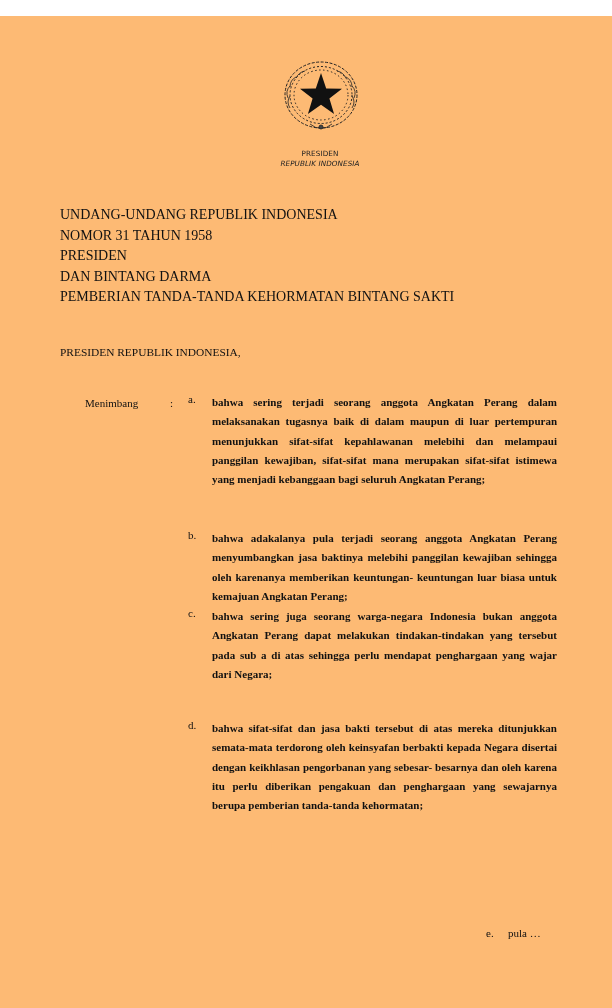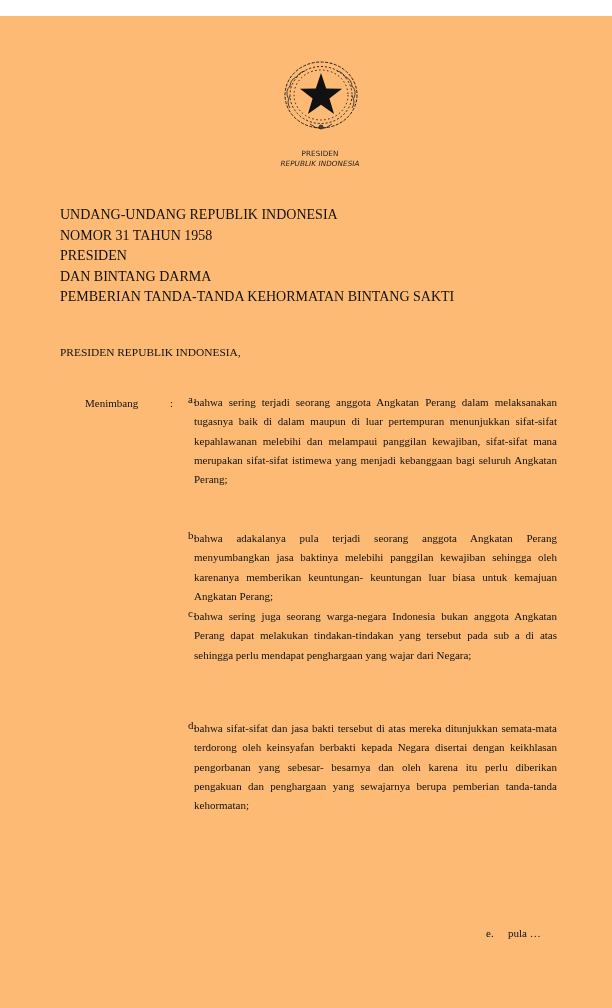--- a/index.html
+++ b/index.html
@@ -13,21 +13,21 @@
   .title-block { position: absolute; left: 60px; width: 520px; top: 189px; text-align: left;
     font-family: "Liberation Serif", serif; font-size: 14px; line-height: 20.5px; color: #111; }
   .title-block div { white-space: nowrap; }
   .president-line { position: absolute; left: 60px; width: 520px; top: 330px; text-align: left;
     font-family: "Liberation Serif", serif; font-size: 11.4px; color: #111; }
   .body-text { font-family: "Liberation Serif", serif; font-size: 11px; color: #111; }
   .label-menimbang { position: absolute; left: 85px; top: 381px; }
   .label-colon { position: absolute; left: 170px; top: 381px; }
   .item { position: absolute; left: 188px; width: 369px; }
   .item .marker { position: absolute; left: 0; top: 0; }
-  .item .text { margin-left: 6px; text-align: justify; line-height: 19.3px; }
+  .item .text { margin-left: 24px; text-align: justify; line-height: 19.3px; font-weight: bold; }
   .item-a { top: 377px; }
   .item-b { top: 513px; }
   .item-c { top: 591px; }
   .item-d { top: 703px; }
   .continuation { position: absolute; left: 486px; top: 911px; white-space: nowrap; }
   .continuation .cm { display: inline-block; width: 22px; }
 </style>
 </head>
 <body>
 

